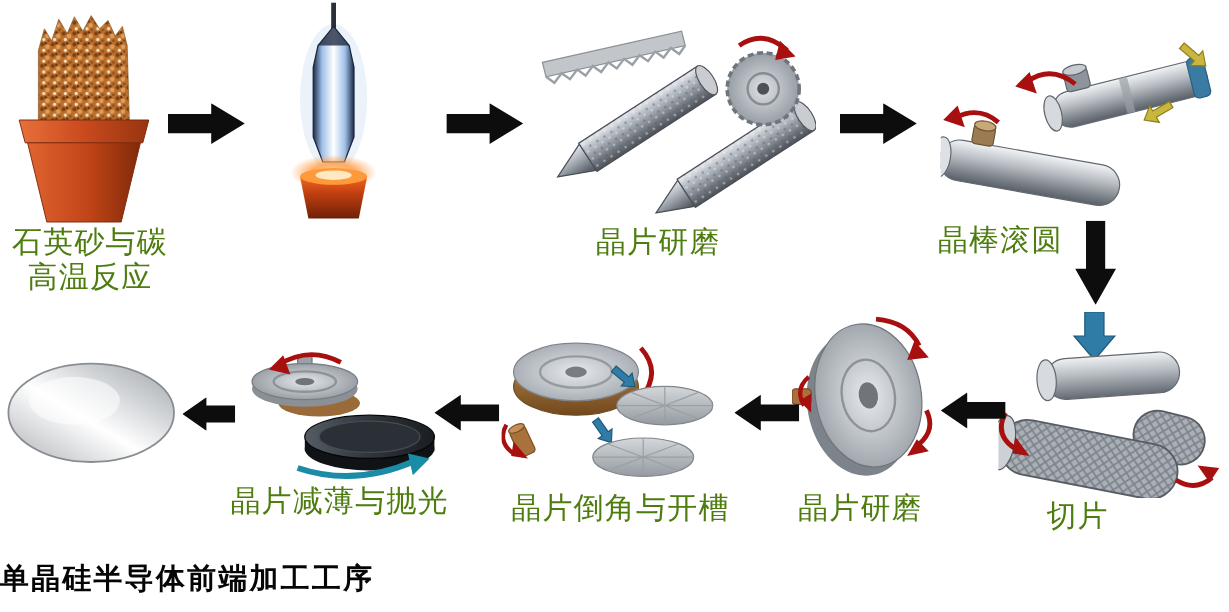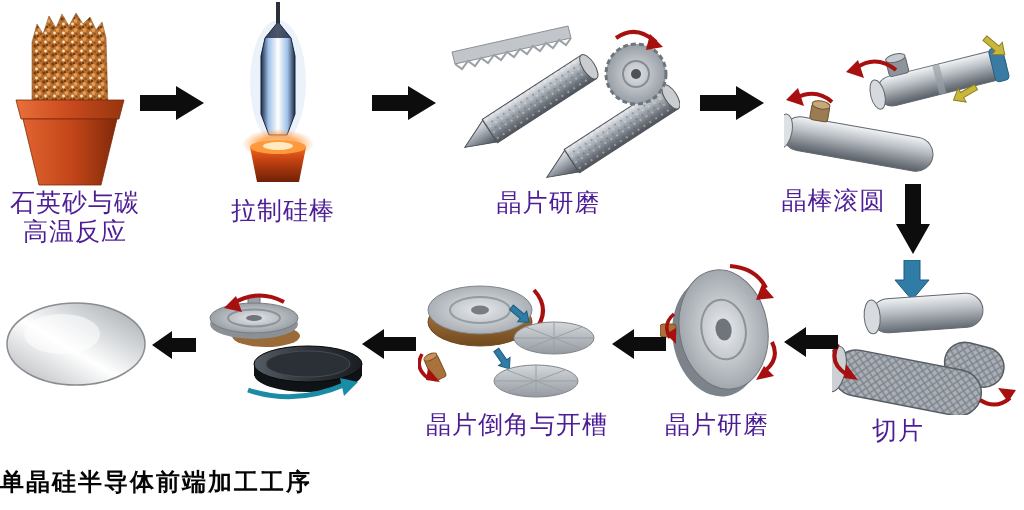--- a/index.html
+++ b/index.html
@@ -9,21 +9,21 @@
     background:#ffffff;
     overflow:hidden;
     font-family:"Liberation Serif", serif;
   }
   .illo{position:absolute;display:block;}
   .step-label{
     position:absolute;
     text-align:center;
     font-size:25px;
     line-height:1.16;
-    color:#4c1d95;
+    color:#4d7c0f;
     white-space:pre-line;
     font-family:"Liberation Serif", serif;
     font-weight:500;
     letter-spacing:1px;
   }
   .flow-arrow{position:absolute;}
   .flow-arrow svg{display:block;}
   #caption{
     position:absolute;
     left:0;right:0;top:466px;
@@ -371,22 +371,22 @@
       </svg>
   </div>
   <div class="flow-arrow" style="left:152px;top:331px">
     <svg width="44" height="28" viewBox="0 0 44 28">
         <polygon points="44,7 20,7 20,0 0,14 20,28 20,21 44,21" fill="#0d0d0d"></polygon>
       </svg>
   </div>
 
   <div class="step-label" style="left:0px;top:188px;width:150px">石英砂与碳
 高温反应</div>
-  <div class="step-label" style="left:228px;top:196px;width:110px">拉制硅棒</div>
   <div class="step-label" style="left:486px;top:188px;width:125px">晶片研磨</div>
   <div class="step-label" style="left:858px;top:416px;width:80px">切片</div>
   <div class="step-label" style="left:776px;top:186px;width:115px">晶棒滚圆</div>
   <div class="step-label" style="left:658px;top:410px;width:118px">晶片研磨</div>
   <div class="step-label" style="left:424px;top:410px;width:186px">晶片倒角与开槽</div>
+  <div class="step-label" style="left:190px;top:404px;width:186px">晶片减薄与抛光</div>
 
   <div id="caption">单晶硅半导体前端加工工序</div>
 
 </div>
 
 </body></html>

